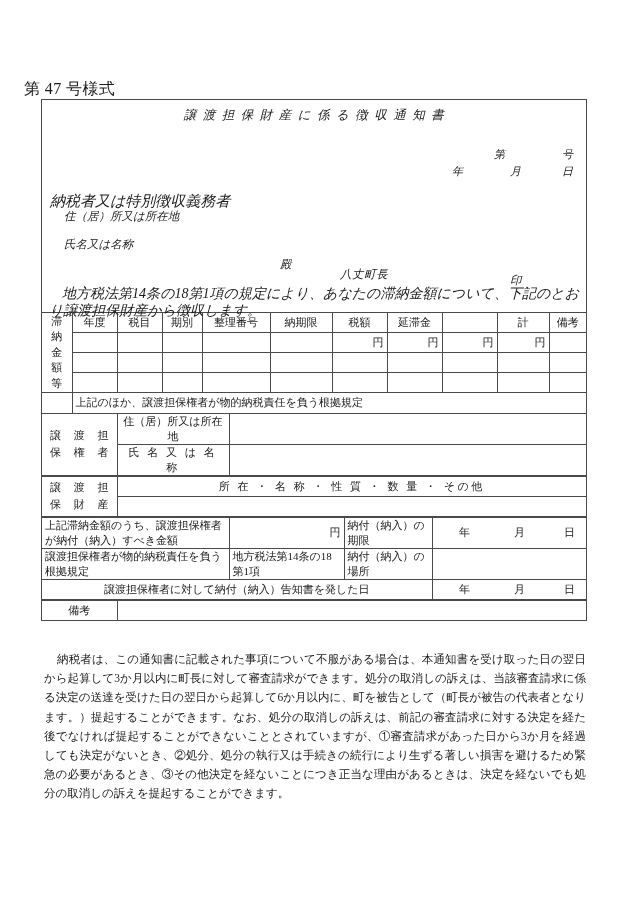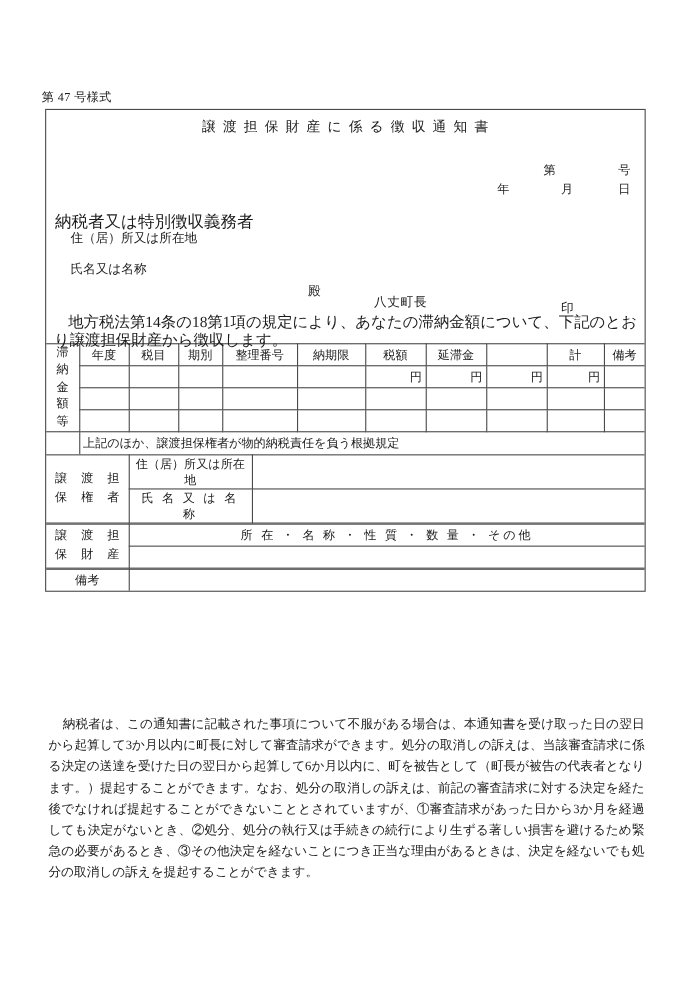--- a/index.html
+++ b/index.html
@@ -18,43 +18,44 @@
   .page {
     position: absolute;
     left: 0; top: 0;
     width: 630px;
     height: 915px;
   }
 
   
   .form-no {
     position: absolute;
-    left: 38px;
+    left: 24px;
     top: 82px;
-    font-size: 11px;
+    font-size: 16px;
     line-height: 14px;
     letter-spacing: 0.4px;
     white-space: nowrap;
   }
 
   
   .frame {
     position: absolute;
     left: 41px;
     top: 99px;
     width: 546px;
     border: 1px solid #4a4a4a;
     box-sizing: border-box;
   }
 
   
   .head-block {
     position: relative;
     padding: 0;
     height: 205px;
+    font-style: italic;
   }
   .doc-title {
     text-align: center;
     font-size: 12.5px;
     letter-spacing: 6.5px;
     padding-left: 6px;
     margin-top: 7px;
     white-space: nowrap;
   }
   .doc-subtitle {
@@ -370,20 +371,36 @@
       </table>
 
     <table class="grid">
       <colgroup>
         <col style="width:187px">
         <col style="width:115px">
         <col style="width:88px">
         <col>
       </colgroup>
       <tbody>
+          <tr class="tallrow">
+        <td class="wrapcell noleft">上記滞納金額のうち、譲渡担保権者が納付（納入）すべき金額</td>
+        <td class="r"><span>円</span></td>
+        <td class="wrapcell">納付（納入）の期限</td>
+        <td class="c noright dateinline"><i class="y">年</i><i class="m">月</i><i class="d">日</i></td>
+      </tr>
+      <tr class="tallrow">
+        <td class="wrapcell noleft">譲渡担保権者が物的納税責任を負う根拠規定</td>
+        <td class="wrapcell">地方税法第14条の18第1項</td>
+        <td class="wrapcell">納付（納入）の場所</td>
+        <td class="noright"></td>
+      </tr>
+      <tr class="row26">
+        <td colspan="3" class="c noleft">譲渡担保権者に対して納付（納入）告知書を発した日</td>
+        <td class="c noright dateinline"><i class="y">年</i><i class="m">月</i><i class="d">日</i></td>
+      </tr>
     </tbody>
       </table>
 
     <table class="grid">
       <colgroup>
         <col style="width:75px">
         <col>
       </colgroup>
       <tbody>
           <tr class="row26">

